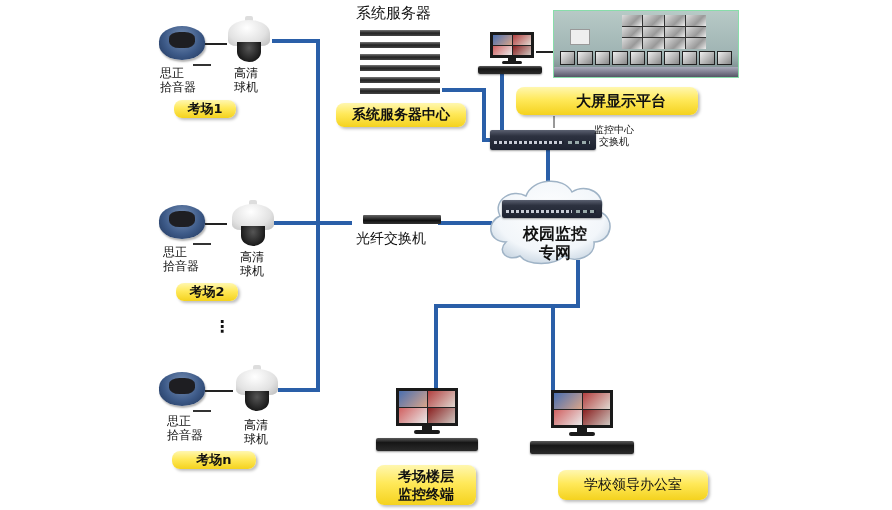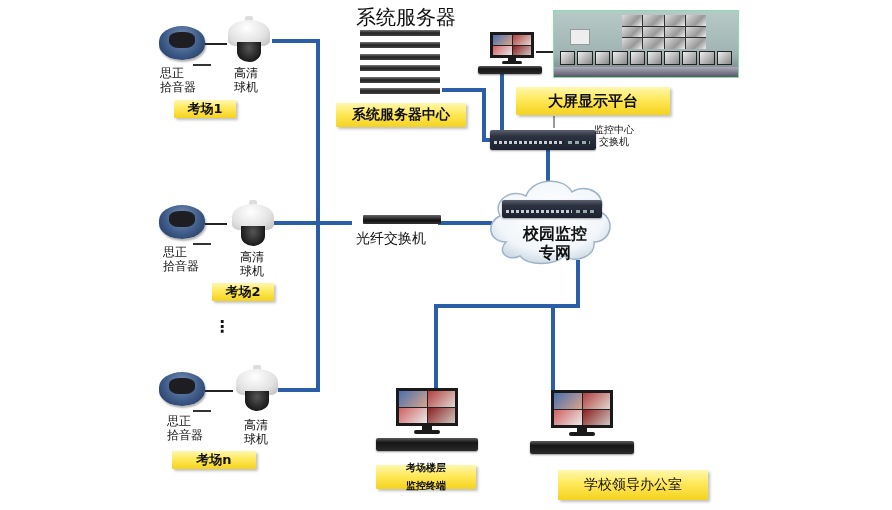--- a/index.html
+++ b/index.html
@@ -2,21 +2,21 @@
 <html><head>
 <meta charset="utf-8">
 <style>
   html, body { margin: 0; padding: 0; background: #ffffff; }
   body { width: 892px; height: 510px; position: relative; overflow: hidden;
          font-family: "DejaVu Sans", sans-serif; }
   svg.links { position: absolute; left: 0; top: 0; }
   .label-yellow {
     position: absolute; display: flex; align-items: center; justify-content: center;
     background: linear-gradient(180deg, #fff7b0 0%, #ffe95a 45%, #f4d21e 100%);
-    border-radius: 1px; box-shadow: 2px 2px 3px rgba(0,0,0,0.25);
+    border-radius: 8px; box-shadow: 2px 2px 3px rgba(0,0,0,0.25);
     font-weight: bold; color: #111; font-family: "DejaVu Sans", sans-serif; text-align: right;
   }
   .plain-text { position: absolute; color: #111; font-family: Liberation Mono, monospace; text-align: center; line-height: 1.15; }
   .plain-bold { position: absolute; color: #111; font-weight: bold; font-family: "DejaVu Sans", sans-serif; }
 
   
   .pickup { position: absolute; width: 46px; height: 34px; border-radius: 50%/45%;
             background: radial-gradient(ellipse at 50% 35%, #7a93b8 0%, #3d5a88 55%, #1d3256 100%);
             box-shadow: 1px 2px 2px rgba(0,0,0,0.3); }
   .pickup::after { content: ""; position: absolute; left: 10px; top: 6px; width: 26px; height: 16px;
@@ -129,21 +129,21 @@
       <div class="lens"></div>
   </div>
   <div class="plain-text" style="left:163px;top:247px;font-size:12px;text-align:left;">
     <div>思正</div>
     <div>拾音器</div>
   </div>
   <div class="plain-text" style="left:240px;top:252px;font-size:12px;">
     <div>高清</div>
     <div>球机</div>
   </div>
-  <div class="label-yellow" style="left:176px;top:283px;width:62px;height:18px;font-size:13px;margin-left:36px;">考场2</div>
+  <div class="label-yellow" style="left:176px;top:283px;width:62px;height:18px;font-size:13px;">考场2</div>
 </div>
 
 <div class="plain-bold" style="left:214px;top:322px;font-size:16px;line-height:10px;letter-spacing:0;">⋮</div>
 
 <div>
   <div class="pickup" style="left:159px;top:372px;"></div>
   <div class="pickup-tag" style="left:193px;top:410px;"></div>
   <div class="cable" style="left:205px;top:390px;width:28px;"></div>
   <div class="dome" style="left:236px;top:365px;">
     <div class="cap"></div>
@@ -155,21 +155,21 @@
     <div>拾音器</div>
   </div>
   <div class="plain-text" style="left:244px;top:420px;font-size:12px;">
     <div>高清</div>
     <div>球机</div>
   </div>
   <div class="label-yellow" style="left:172px;top:451px;width:84px;height:18px;font-size:13px;">考场n</div>
 </div>
 
 <div>
-  <div class="plain-bold" style="left:356px;top:4px;font-size:20px;font-weight:normal;">系统服务器</div>
+  <div class="plain-bold" style="left:356px;top:4px;font-size:15px;font-weight:normal;">系统服务器</div>
   <div class="server-bar" style="left:360px;top:30px;"></div>
   <div class="server-bar" style="left:360px;top:42px;"></div>
   <div class="server-bar" style="left:360px;top:54px;"></div>
   <div class="server-bar" style="left:360px;top:65px;"></div>
   <div class="server-bar" style="left:360px;top:77px;"></div>
   <div class="server-bar" style="left:360px;top:88px;"></div>
   <div class="label-yellow" style="left:336px;top:103px;width:130px;height:24px;font-size:14px;font-weight:bold;">系统服务器中心</div>
 </div>
 
 <div>
@@ -208,21 +208,21 @@
       <div></div>
       <div></div>
     <div></div>
       <div></div>
       <div></div>
       <div></div>
       <div></div>
   </div>
   <div class="vw-desk"></div>
 </div>
-<div class="label-yellow" style="left:516px;top:87px;width:154px;height:28px;font-size:15px;">大屏显示平台</div>
+<div class="label-yellow" style="left:516px;top:87px;width:154px;height:28px;font-size:15px;padding-left:28px;">大屏显示平台</div>
 
 <div class="switch" style="left:490px;top:130px;width:106px;height:20px;">
   <div class="ports"></div>
     <div class="ports2"></div>
 </div>
 <div class="plain-text" style="left:594px;top:124px;font-size:10px;font-family:'DejaVu Sans',sans-serif;text-align:center;">
   <div>监控中心</div>
   <div>交换机</div>
 </div>
 
@@ -253,21 +253,21 @@
     <div class="screen" style="width:62px;height:38px;">
         <div></div>
         <div></div>
         <div></div>
         <div></div>
       </div>
     <div class="neck" style="left:26px;top:38px;width:10px;height:5px;"></div>
     <div class="foot" style="left:18px;top:42px;width:26px;height:4px;"></div>
   </div>
   <div class="dvr" style="left:376px;top:438px;width:102px;height:13px;"></div>
-  <div class="label-yellow" style="left:376px;top:465px;width:100px;height:24px;font-size:10px;flex-direction:column;line-height:18px;">
+  <div class="label-yellow" style="left:376px;top:465px;width:100px;height:40px;font-size:14px;flex-direction:column;line-height:18px;">
     <div>考场楼层</div>
     <div>监控终端</div>
   </div>
 </div>
 
 <div>
   <div class="monitor" style="left:551px;top:390px;width:62px;height:46px;">
     <div class="screen" style="width:62px;height:38px;">
         <div></div>
         <div></div>

